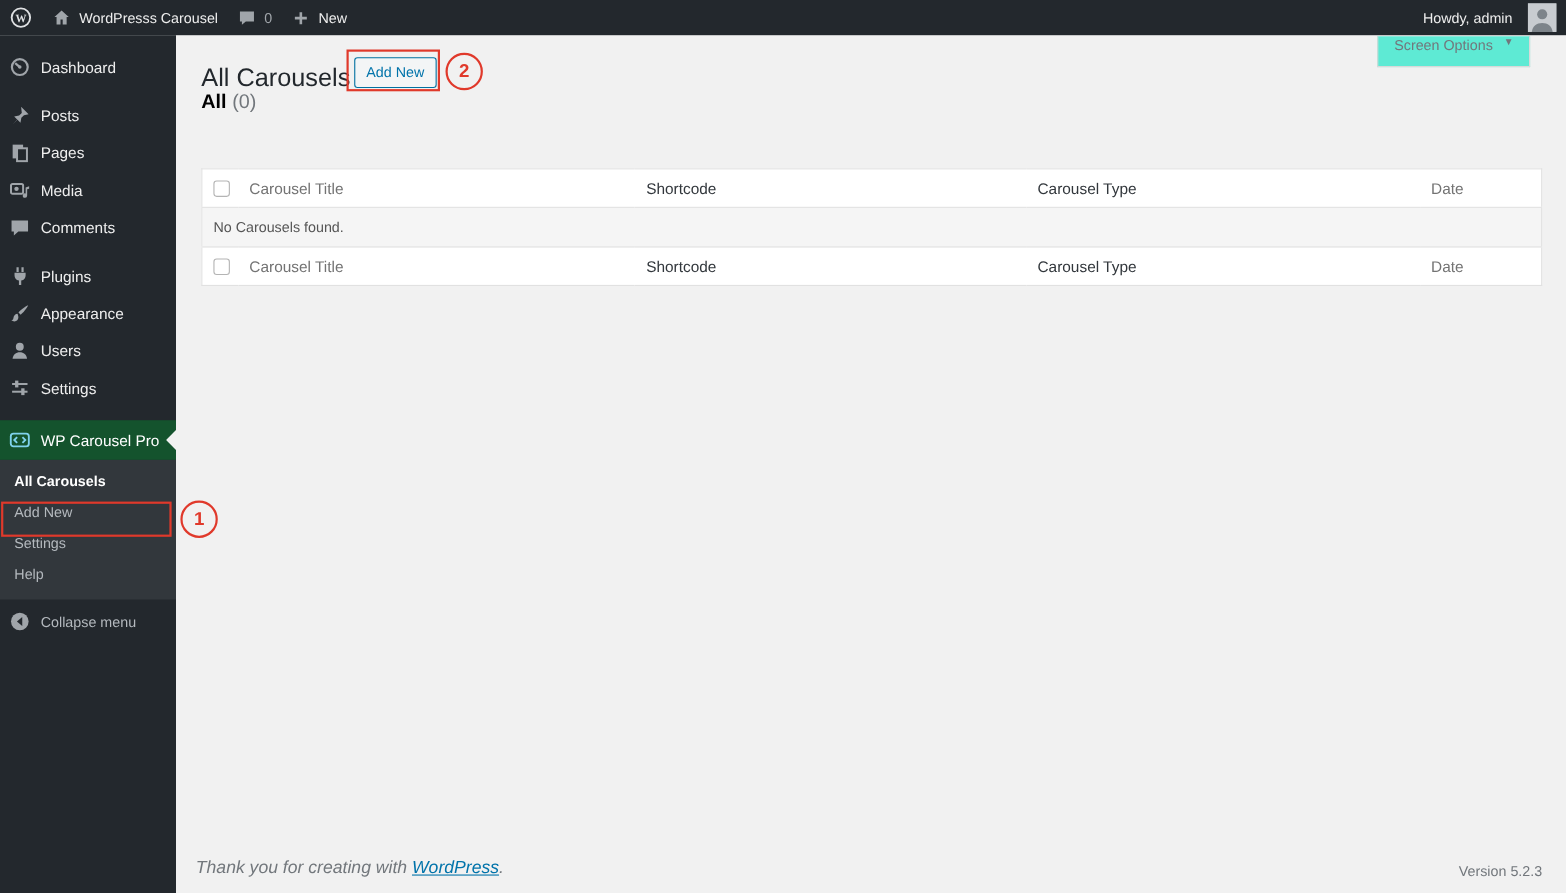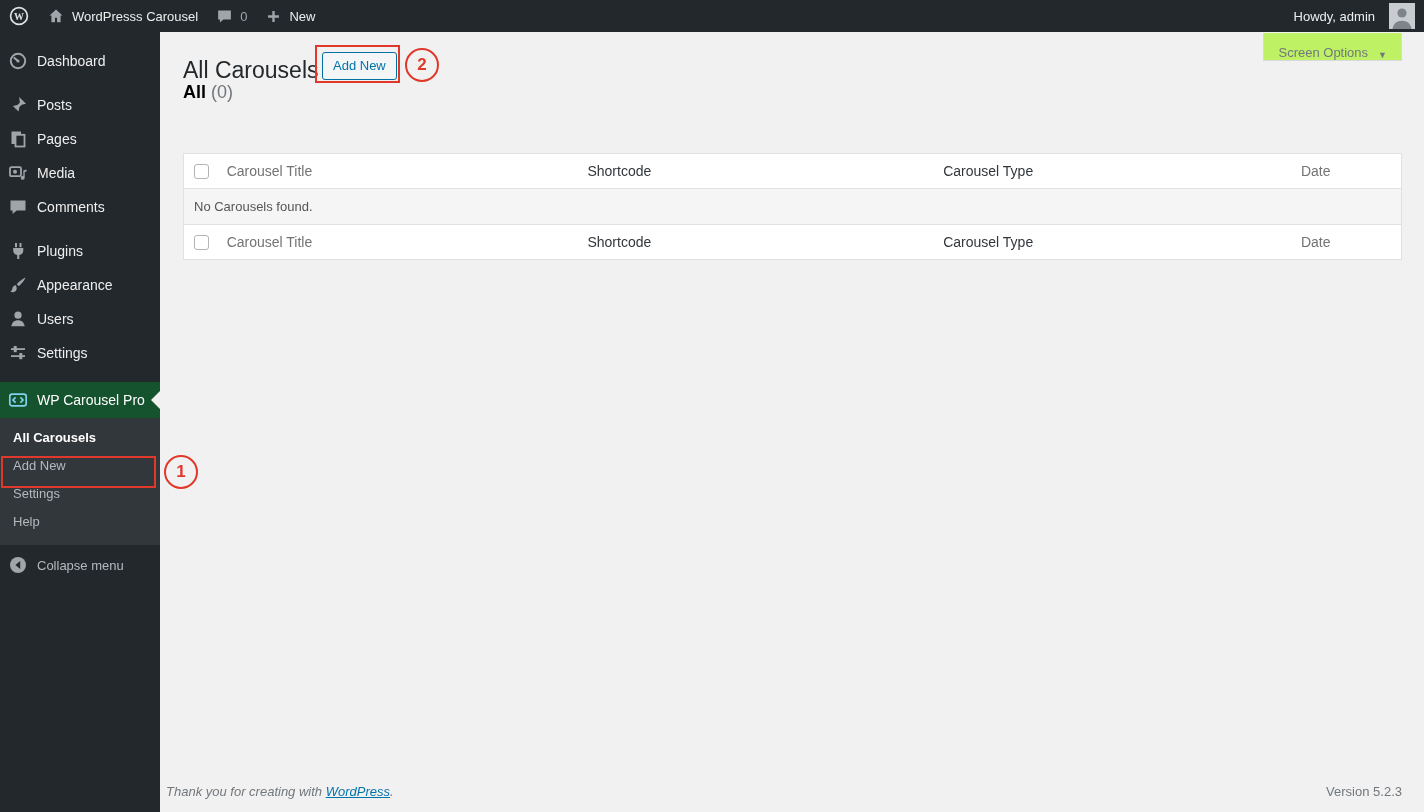--- a/index.html
+++ b/index.html
@@ -61,24 +61,24 @@
   }
   .submenu-item.current { color:#fff; font-weight:bold; }
   .collapse-item { margin-top:3px; color:#b4b9be; font-size:13px; }
 
   
   #content {
     position:absolute; left:160px; top:32px; right:0; bottom:0;
     background:#f1f1f1;
   }
   .screen-options {
-    position:absolute; top:1px; right:22px;
-    background:#bef264; border:1px solid #d9d9d9; border-top:none;
+    position:absolute; top:1px; right:33px;
+    background:#5eead4; border:1px solid #d9d9d9; border-top:none;
     color:#72777c; font-size:13px; padding:0 14px; height:28px;
-    display:flex; align-items:flex-end; gap:10px; cursor:pointer;
+    display:flex; align-items:flex-start; gap:10px; cursor:pointer;
   }
   .screen-options .caret { font-size:9px; color:#72777c; }
   .page-title {
     position:absolute; left:23px; top:24px;
     font-size:23px; font-weight:400; color:#23282d; line-height:29px;
   }
   .add-new-btn {
     position:absolute; left:162px; top:20px; height:28px;
     padding:0 10px; background:#f3f5f6;
     border:1px solid #0071a1; border-radius:3px;
@@ -110,22 +110,22 @@
   }
   .cb-cell { width:33px; }
   .cb {
     display:inline-block; width:15px; height:15px;
     background:#fff; border:1px solid #b4b4b4; border-radius:3px;
     cursor:pointer; vertical-align:middle;
   }
 
   
   .footer-thanks {
-    position:absolute; left:6px; bottom:13px;
-    font-size:13px; font-style:italic; color:#72777c;margin-top:22px;
+    position:absolute; left:18px; bottom:13px;
+    font-size:16px; font-style:italic; color:#72777c;margin-top:22px;
   }
   .footer-thanks a { color:#0073aa; text-decoration:underline; font-style:italic; }
   .footer-version {
     position:absolute; right:22px; bottom:13px;
     font-size:13px; color:#72777c;
   }
 
   
   .anno-box { position:absolute; border:2px solid #e0392b; z-index:60; pointer-events:none; }
   .anno-circle {

